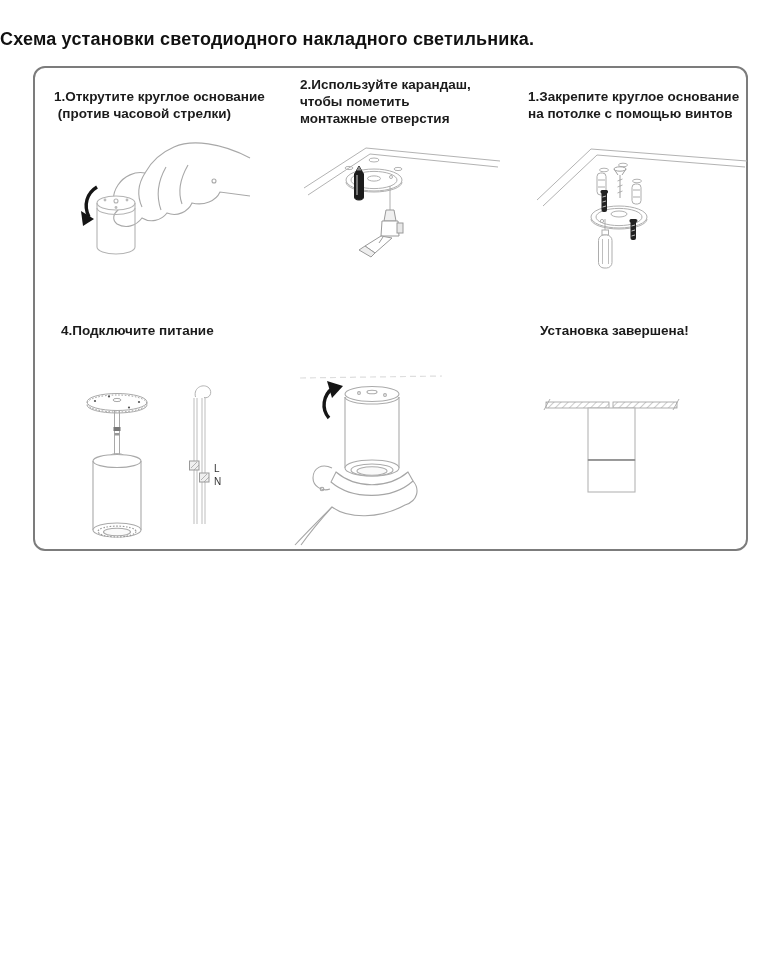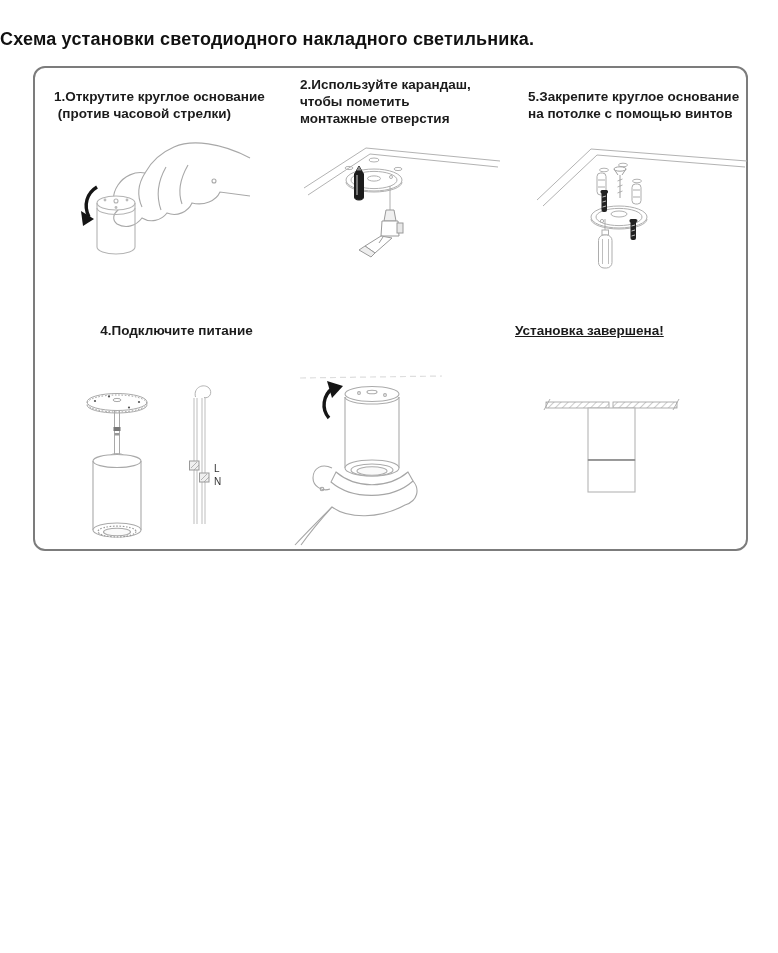--- a/index.html
+++ b/index.html
@@ -15,23 +15,23 @@
     position:absolute;left:33px;top:66px;width:711px;height:481px;
     border:2px solid #7c7c7c;border-radius:12px;background:#fff;
   }
   .step{
     position:absolute;font-size:13.5px;line-height:17px;font-weight:bold;
     color:#1b1b1b;white-space:pre-line;
   }
   .s1{left:19px;top:20px;width:245px;}
   .s2{left:265px;top:8px;width:235px;}
   .s3{left:493px;top:20px;width:220px;}
-  .s4{left:19px;top:254px;width:245px;text-align:center;}
+  .s4{left:26px;top:254px;width:245px;}
   .s5{left:265px;top:254px;width:240px;}
-  .s6{left:480px;top:254px;width:220px;text-decoration:underline;}
+  .s6{left:505px;top:254px;width:220px;}
   .illus{position:absolute;}
   .i1{left:17px;top:64px;}
   .i2{left:267px;top:74px;}
   .i3{left:500px;top:74px;}
   .i4{left:22px;top:314px;}
   .i5{left:257px;top:304px;}
   .i6{left:503px;top:314px;}
   svg{display:block;}
   svg text{font-family:"Liberation Sans", sans-serif;}
 </style>
@@ -40,21 +40,21 @@
 
 <div class="title">Схема установки светодиодного накладного светильника.</div>
 
 <div class="panel-box">
 
   <div class="step s1">1.Открутите круглое основание
 &nbsp;(против часовой стрелки)</div>
   <div class="step s2">2.Используйте карандаш,
 чтобы пометить
 монтажные отверстия</div>
-  <div class="step s3">5.Закрепите круглое основание
+  <div class="step s3">1.Закрепите круглое основание
 на потолке с помощью винтов</div>
   <div class="step s4">4.Подключите питание</div>
   <div class="step s6">Установка завершена!</div>
 
   <svg class="illus i1" width="200" height="170" viewBox="0 0 200 170">
     <g stroke="#a8a8a8" stroke-width="1.1" fill="none">
       <path d="M198,26 C170,11 140,7 122,15 C108,21 99,30 93,41 C83,39 72,44 66,53 C60,62 60,72 66,78 C61,82 60,88 65,92"></path>
       <path d="M65,92 C74,97 84,94 90,86 C98,91 109,89 115,81 C125,85 136,80 140,71 C152,74 164,69 168,60 L198,64"></path>
       <path d="M93,41 C86,52 85,64 90,75"></path>
       <path d="M114,35 C106,49 104,64 109,78"></path>

